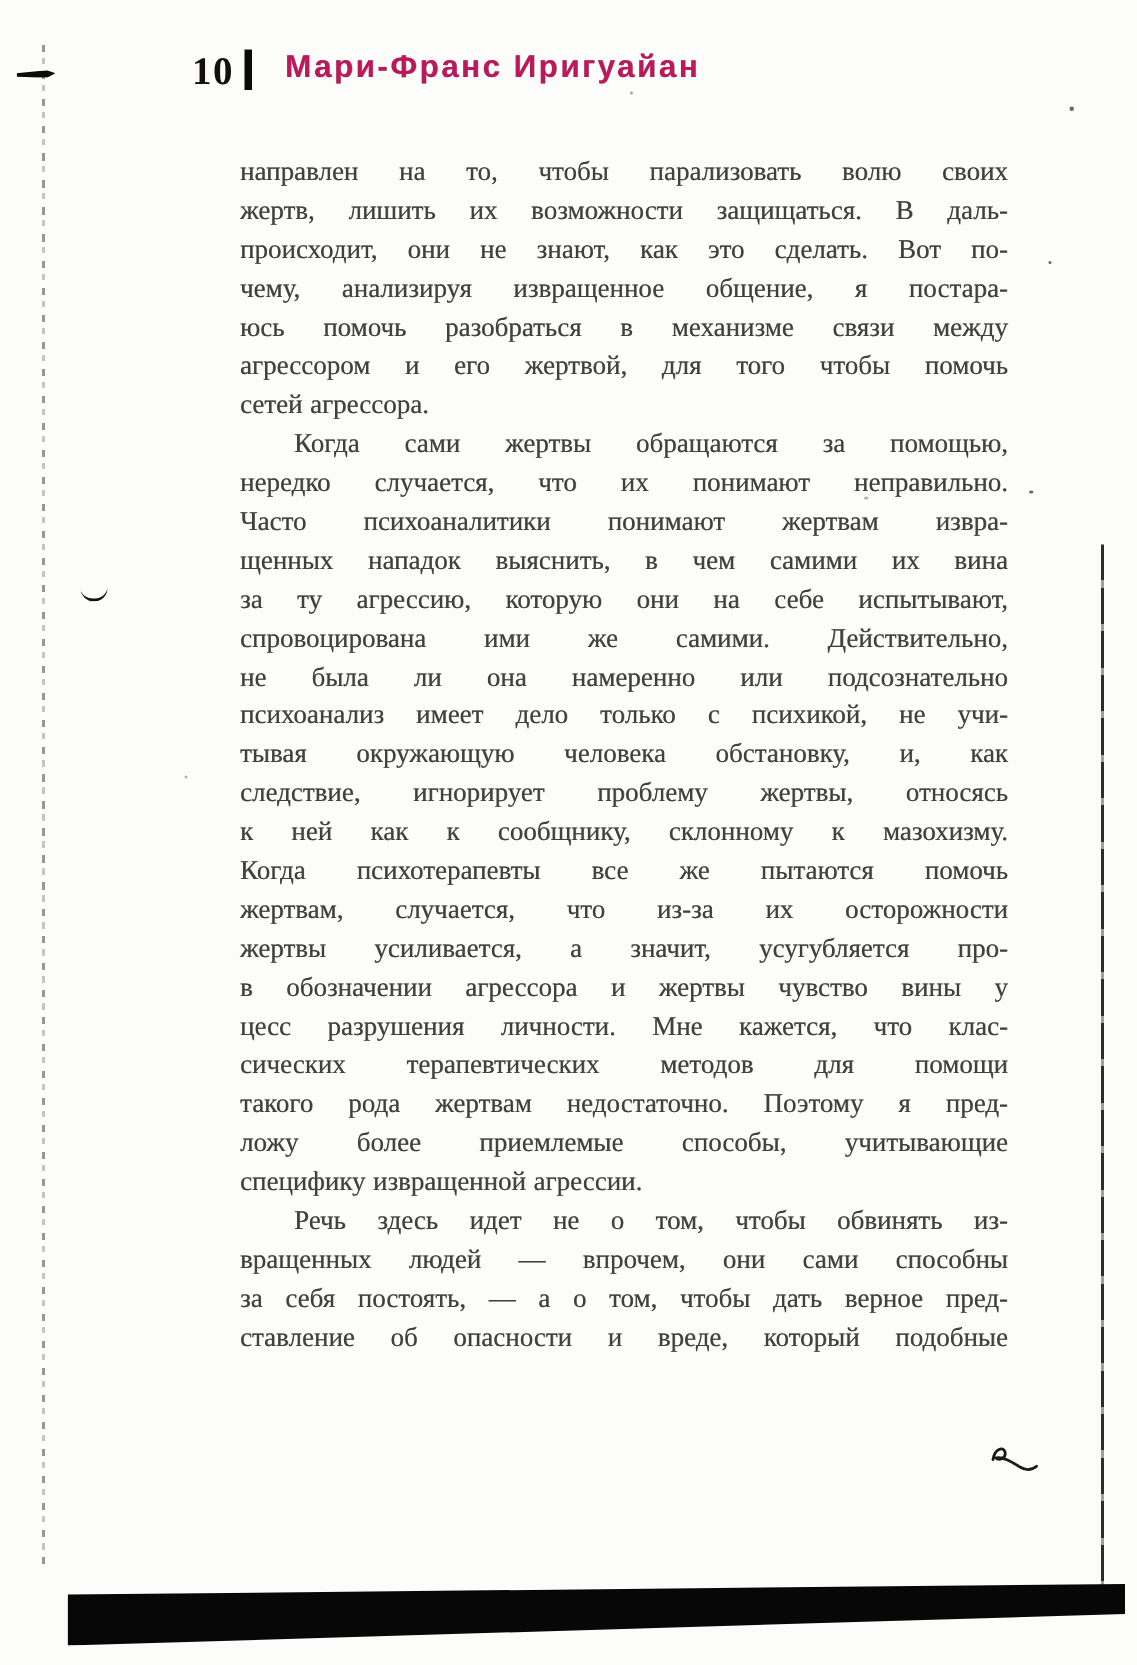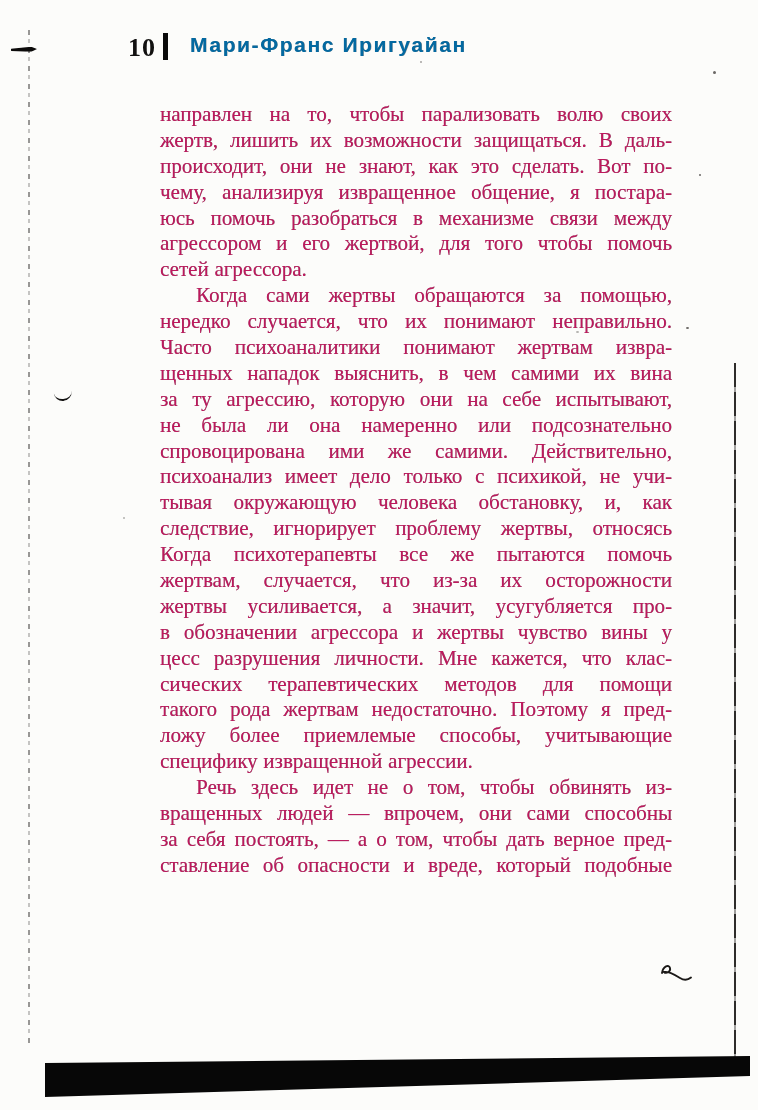--- a/index.html
+++ b/index.html
@@ -34,34 +34,34 @@
     height: 27px;
     background: #0a0a0a;
     margin-left: 7px;
     margin-right: 22px;
   }
   .running-author {
     font-family: "Liberation Sans", sans-serif;
     font-size: 21px;
     font-weight: bold;
     letter-spacing: 1.6px;
-    color: #0369a1;
+    color: #be185d;
     white-space: nowrap;
     text-shadow: 0.3px 0.3px 0 rgba(20,18,16,0.45);
   }
 
   
   .text-block {
     position: absolute;
     left: 160px;
     top: 102px;
     width: 512px;
-    font-size: 21px;
+    font-size: 18px;
     line-height: 25.9px;
-    color: #be185d;
+    color: #404040;
     text-shadow: 0.25px 0.25px 0 rgba(25,22,20,0.5);
   }
   .line {
     height: 25.9px;
     overflow: visible;
     text-align: justify;
     text-align-last: justify;
     word-spacing: 0.5px;
   }
   .line.endline { text-align-last: left; }
@@ -135,25 +135,26 @@
       <div class="line">происходит, они не знают, как это сделать. Вот по-</div>
       <div class="line">чему, анализируя извращенное общение, я постара-</div>
       <div class="line">юсь помочь разобраться в механизме связи между</div>
       <div class="line">агрессором и его жертвой, для того чтобы помочь</div>
       <div class="line endline">сетей агрессора.</div>
       <div class="line indent">Когда сами жертвы обращаются за помощью,</div>
       <div class="line">нередко случается, что их понимают неправильно.</div>
       <div class="line">Часто психоаналитики понимают жертвам извра-</div>
       <div class="line">щенных нападок выяснить, в чем самими их вина</div>
       <div class="line">за ту агрессию, которую они на себе испытывают,</div>
+      <div class="line">спровоцирована ими же самими. Действительно,</div>
       <div class="line">не была ли она намеренно или подсознательно</div>
-      <div class="line">спровоцирована ими же самими. Действительно,</div>
       <div class="line">психоанализ имеет дело только с психикой, не учи-</div>
       <div class="line">тывая окружающую человека обстановку, и, как</div>
       <div class="line">следствие, игнорирует проблему жертвы, относясь</div>
+      <div class="line">к ней как к сообщнику, склонному к мазохизму.</div>
       <div class="line">Когда психотерапевты все же пытаются помочь</div>
       <div class="line">жертвам, случается, что из-за их осторожности</div>
       <div class="line">жертвы усиливается, а значит, усугубляется про-</div>
       <div class="line">в обозначении агрессора и жертвы чувство вины у</div>
       <div class="line">цесс разрушения личности. Мне кажется, что клас-</div>
       <div class="line">сических терапевтических методов для помощи</div>
       <div class="line">такого рода жертвам недостаточно. Поэтому я пред-</div>
       <div class="line">ложу более приемлемые способы, учитывающие</div>
       <div class="line endline">специфику извращенной агрессии.</div>
       <div class="line indent">Речь здесь идет не о том, чтобы обвинять из-</div>

